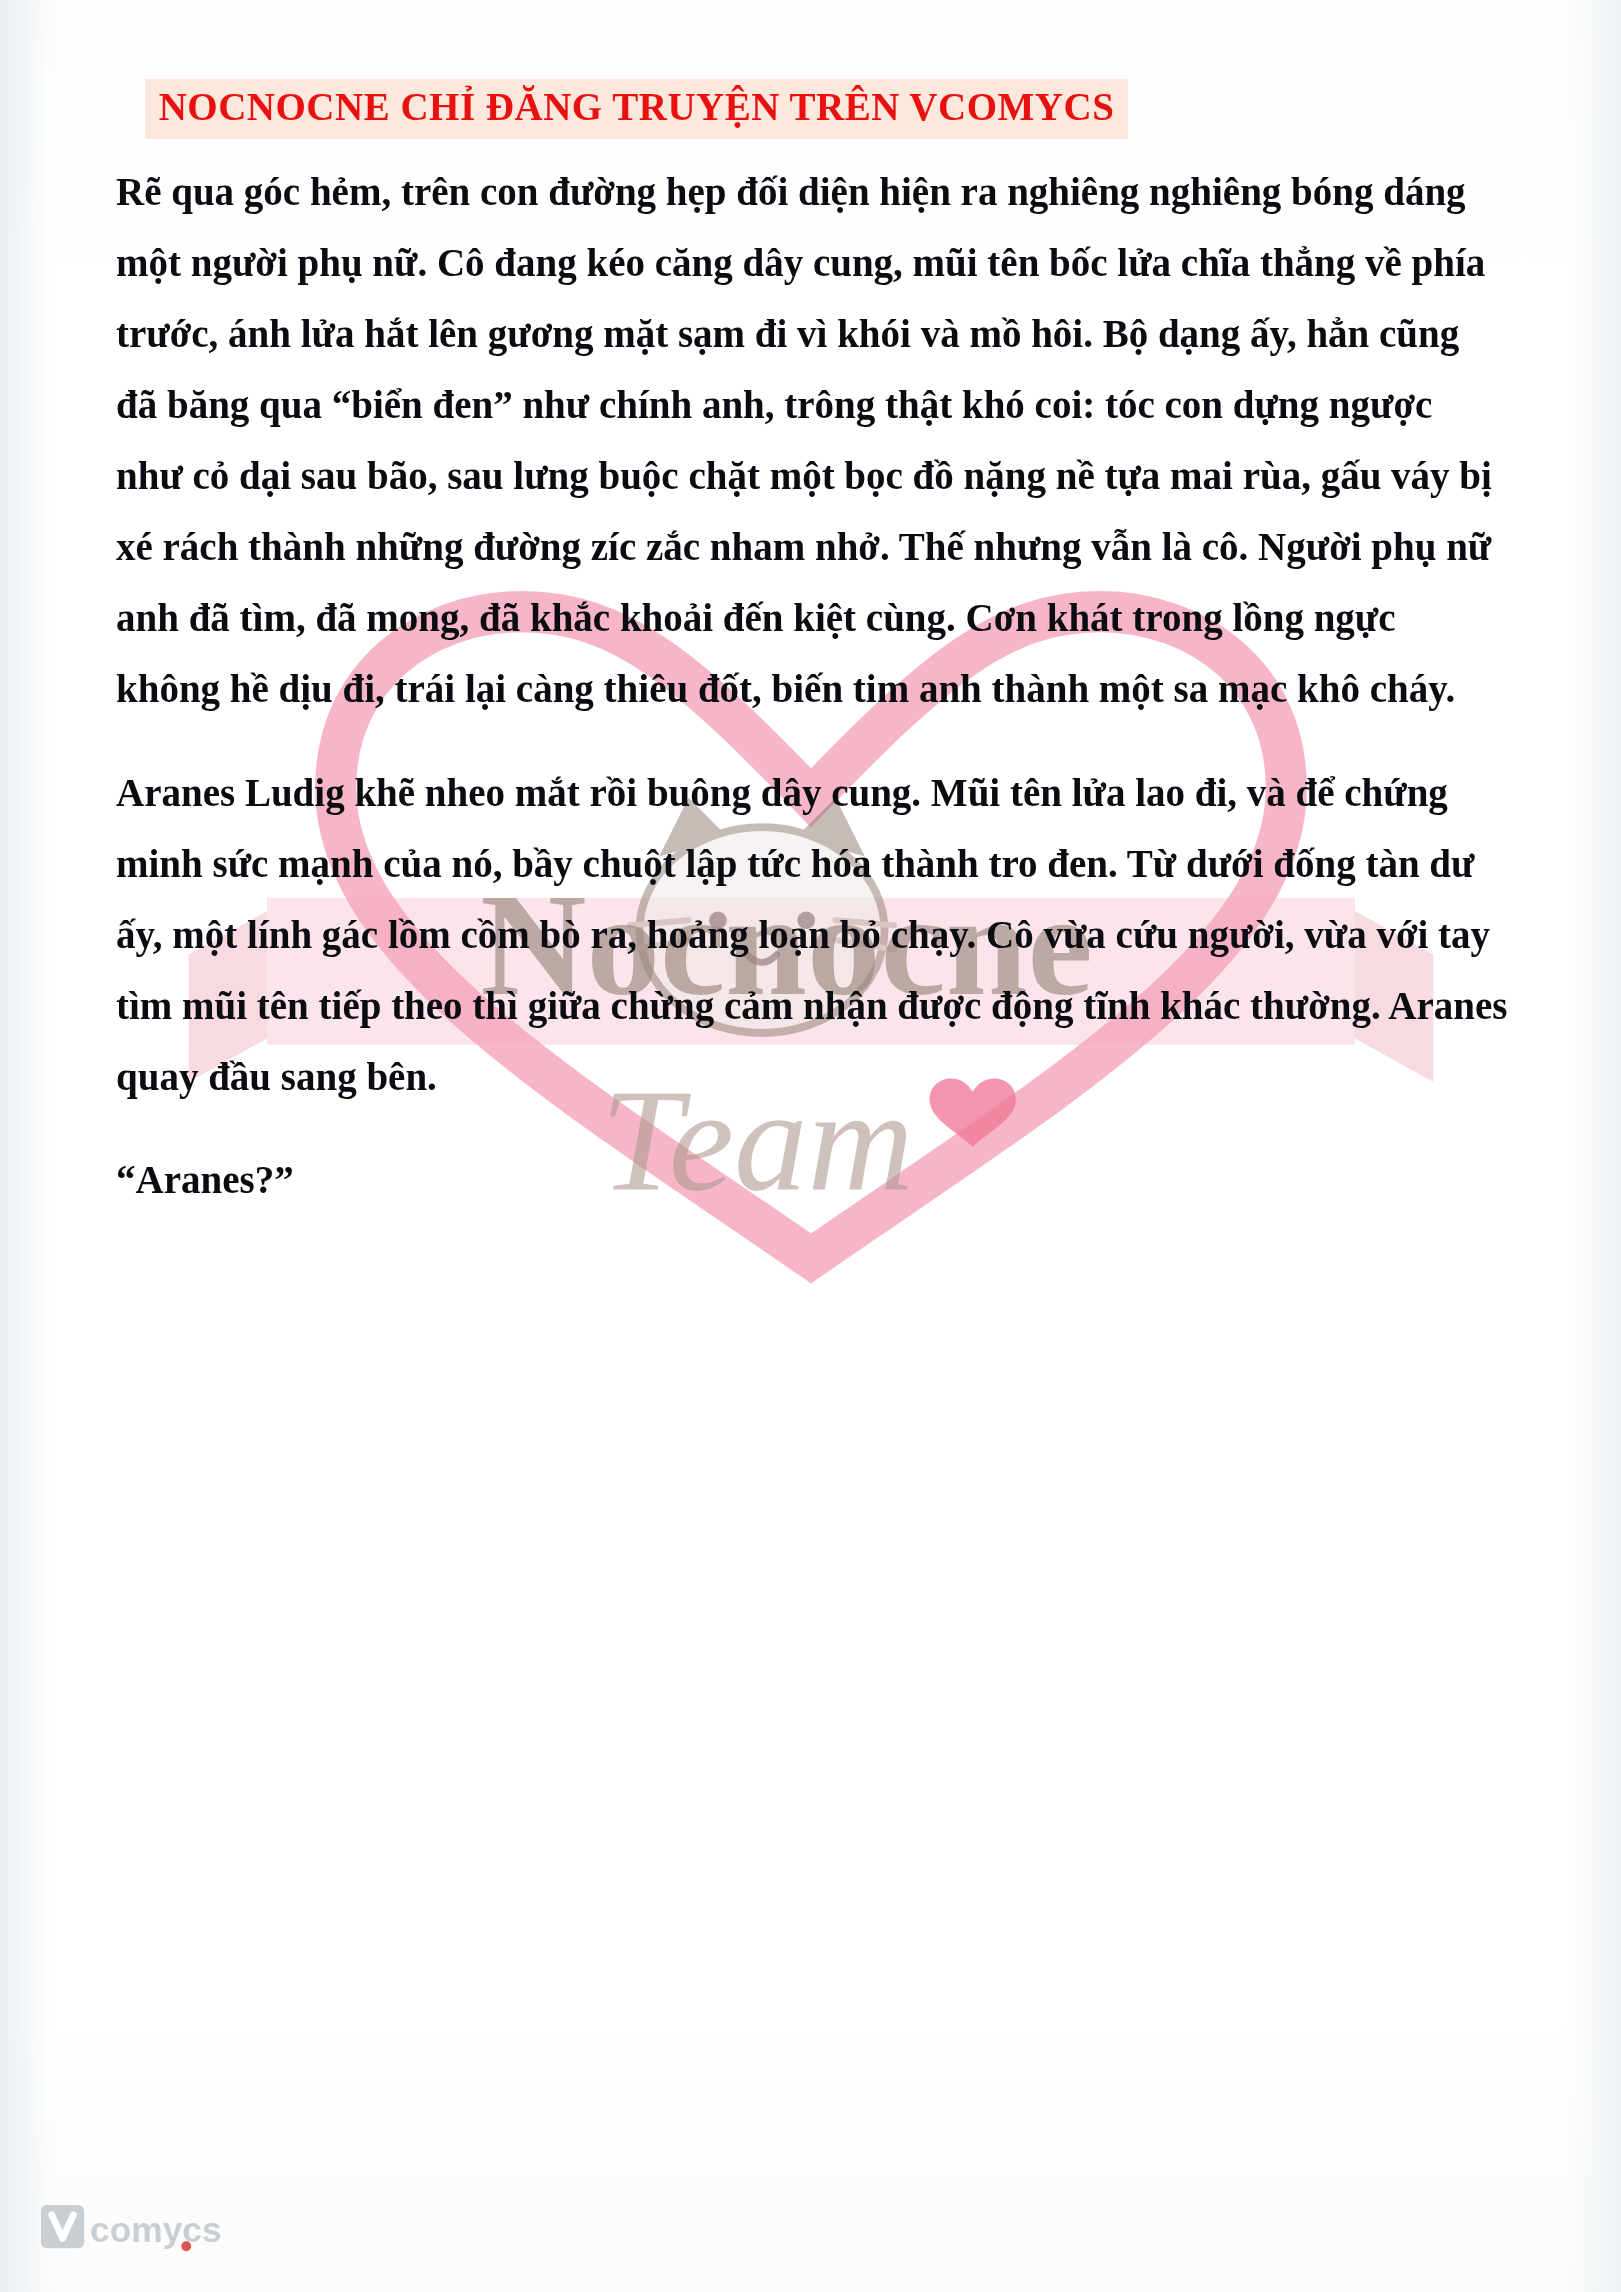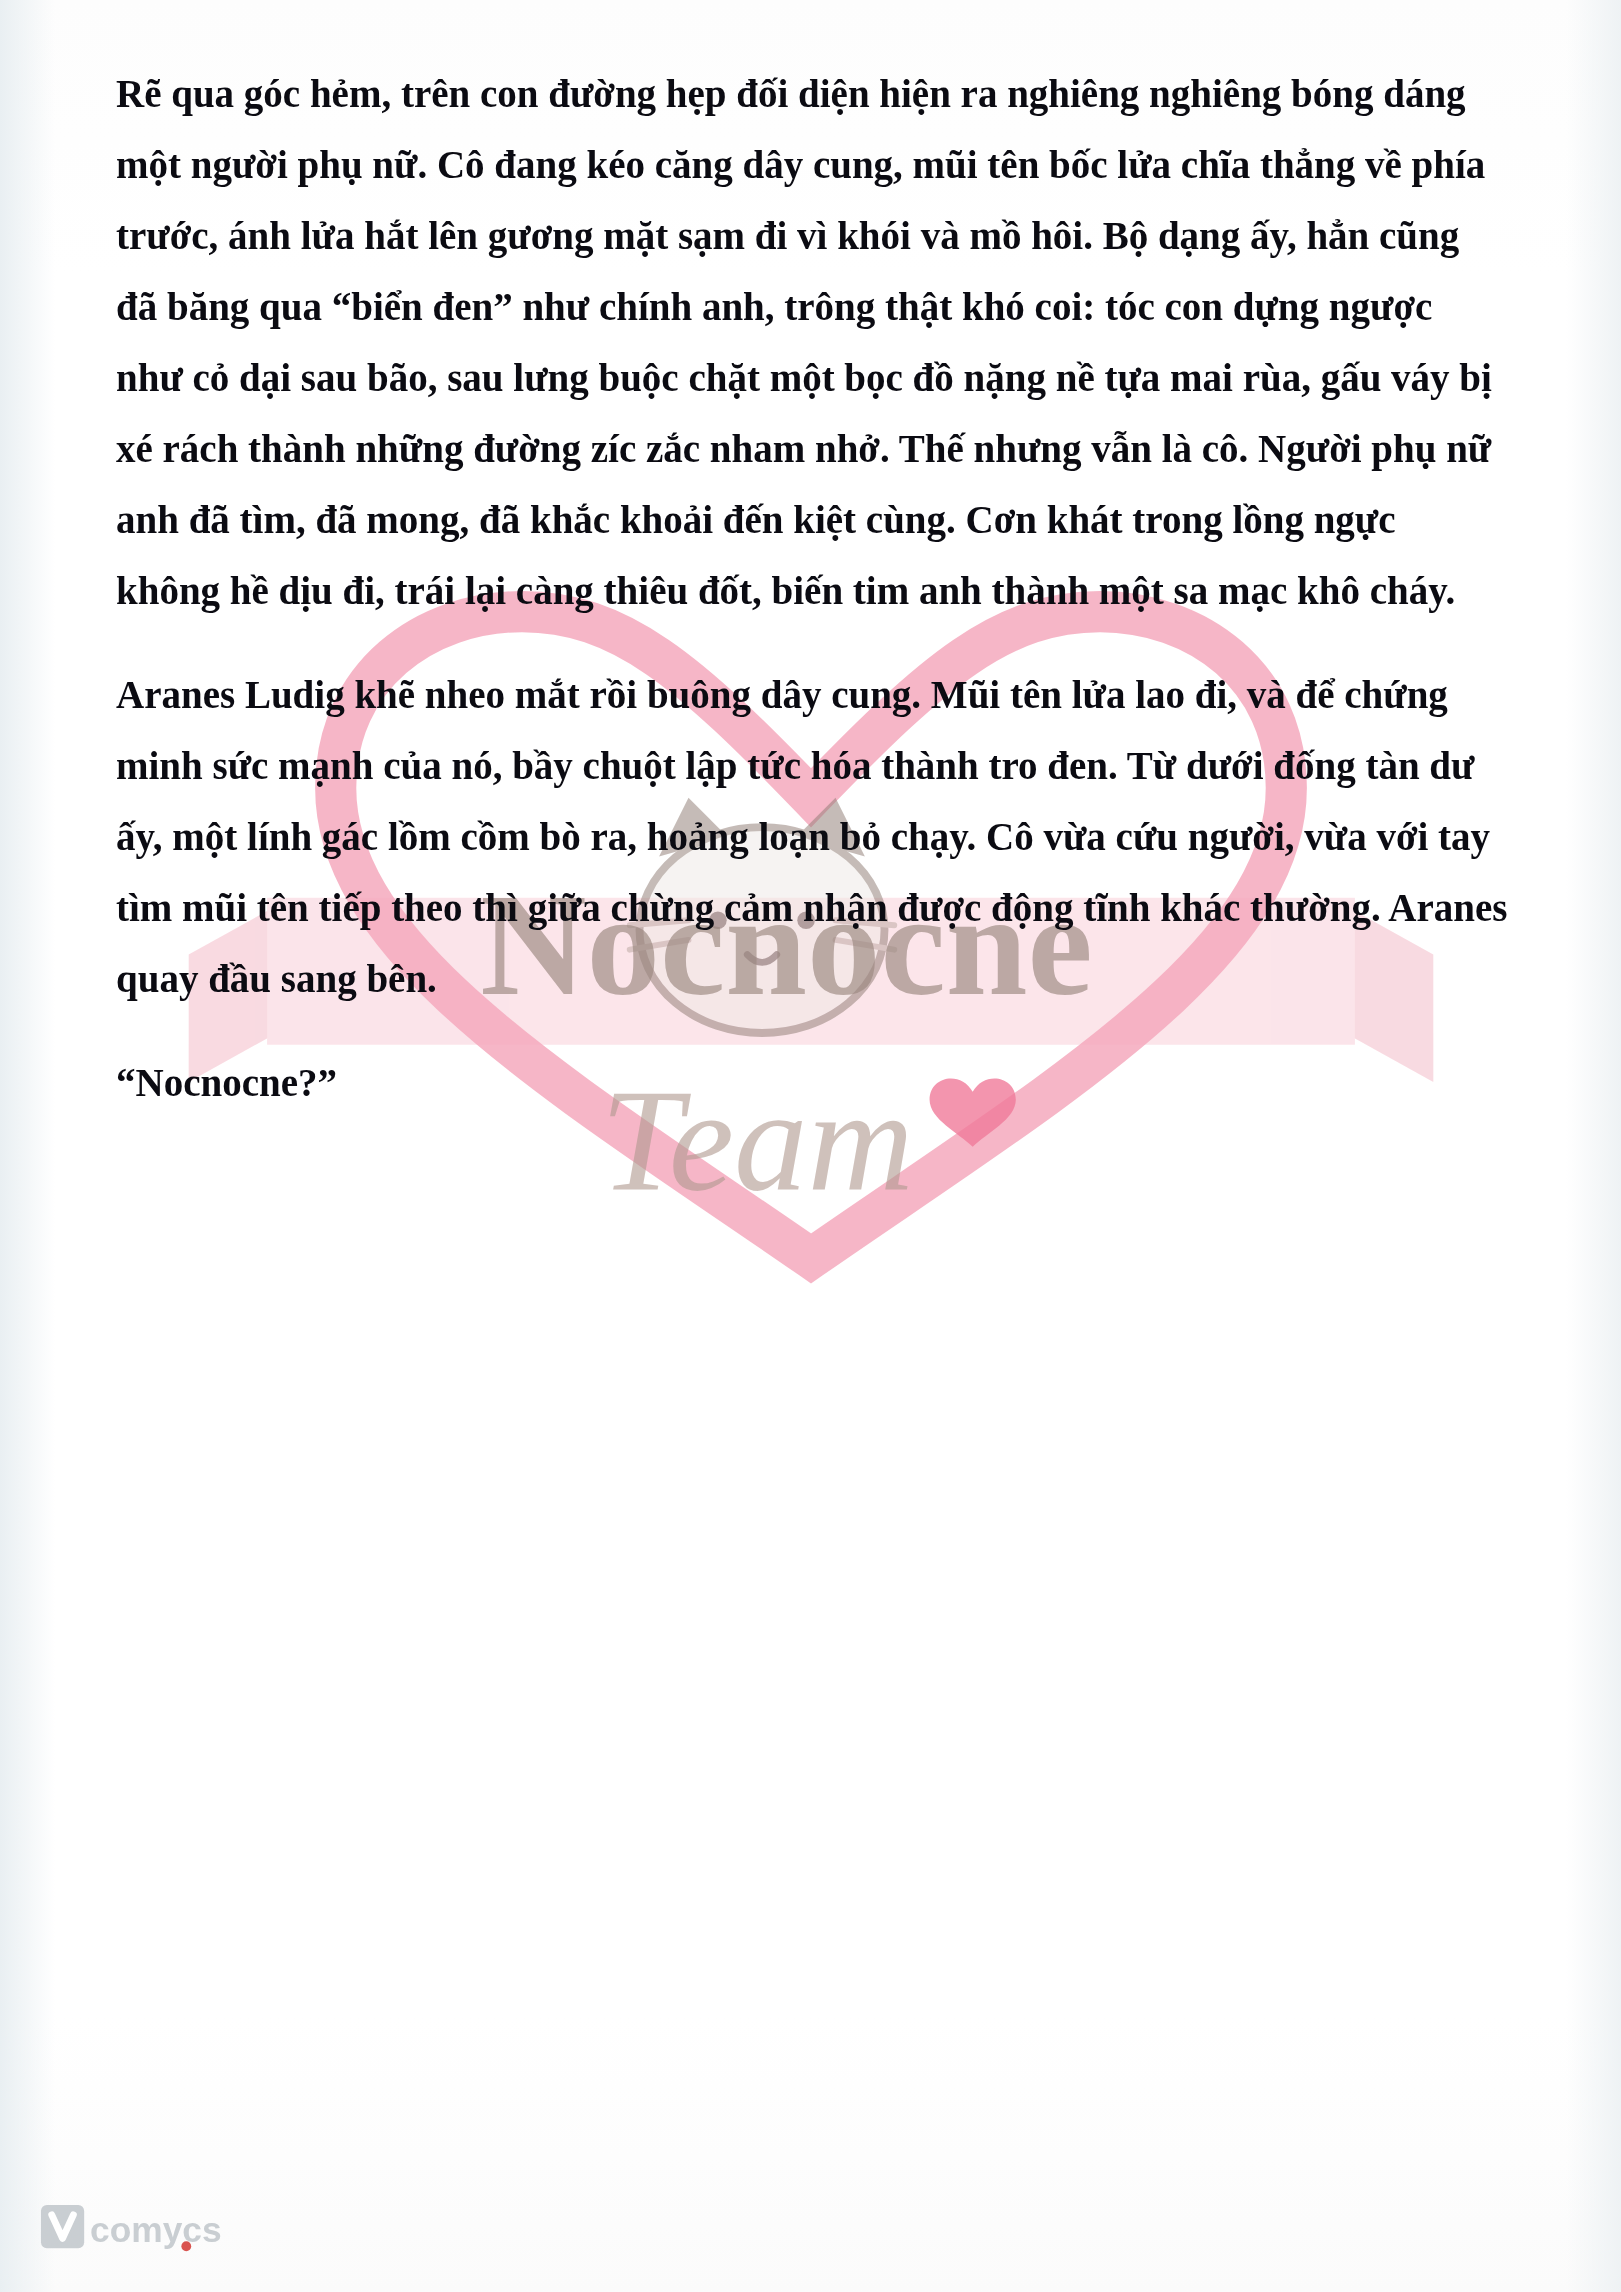--- a/index.html
+++ b/index.html
@@ -143,26 +143,27 @@
       </g>
 
       <text x="640" y="560" text-anchor="middle" font-family="Liberation Serif, serif" font-size="150" font-weight="bold" fill="#9b8880" opacity="0.65">Nocnocne</text>
       <text x="610" y="760" text-anchor="middle" font-family="Liberation Serif, serif" font-size="150" font-style="italic" fill="#b0998f" opacity="0.6">Team</text>
       <path d="M830 660 c12-22 44-16 44 8 c0 20-30 34-44 48 c-14-14-44-28-44-48 c0-24 32-30 44-8 z" fill="#f07a9a" opacity="0.8"></path>
     </svg>
   </div>
 
   <div class="content">
 
+    <div class="banner">NOCNOCNE CHỈ ĐĂNG TRUYỆN TRÊN VCOMYCS</div>
 
     <p class="body-text">Rẽ qua góc hẻm, trên con đường hẹp đối diện hiện ra nghiêng nghiêng bóng dáng một người phụ nữ. Cô đang kéo căng dây cung, mũi tên bốc lửa chĩa thẳng về phía trước, ánh lửa hắt lên gương mặt sạm đi vì khói và mồ hôi. Bộ dạng ấy, hẳn cũng đã băng qua “biển đen” như chính anh, trông thật khó coi: tóc con dựng ngược như cỏ dại sau bão, sau lưng buộc chặt một bọc đồ nặng nề tựa mai rùa, gấu váy bị xé rách thành những đường zíc zắc nham nhở. Thế nhưng vẫn là cô. Người phụ nữ anh đã tìm, đã mong, đã khắc khoải đến kiệt cùng. Cơn khát trong lồng ngực không hề dịu đi, trái lại càng thiêu đốt, biến tim anh thành một sa mạc khô cháy.</p>
 
     <p class="body-text">Aranes Ludig khẽ nheo mắt rồi buông dây cung. Mũi tên lửa lao đi, và để chứng minh sức mạnh của nó, bầy chuột lập tức hóa thành tro đen. Từ dưới đống tàn dư ấy, một lính gác lồm cồm bò ra, hoảng loạn bỏ chạy. Cô vừa cứu người, vừa với tay tìm mũi tên tiếp theo thì giữa chừng cảm nhận được động tĩnh khác thường. Aranes quay đầu sang bên.</p>
 
-    <p class="body-text">“Nocnocne?”</p>
+    <p class="body-text">“Aranes?”</p>
   </div>
 
   <div class="footer-logo">
     <svg viewBox="0 0 220 70" xmlns="http://www.w3.org/2000/svg">
       <rect x="2" y="8" width="44" height="44" rx="6" fill="#c9ced2"></rect>
       <path d="M13 18 L24 42 L35 18" fill="none" stroke="#ffffff" stroke-width="7" stroke-linecap="round" stroke-linejoin="round"></path>
       <text x="52" y="46" font-family="Liberation Sans, sans-serif" font-size="36" font-weight="bold" fill="#c9ced2">comycs</text>
       <circle cx="150" cy="50" r="5" fill="#d9534f"></circle>
     </svg>
   </div>

